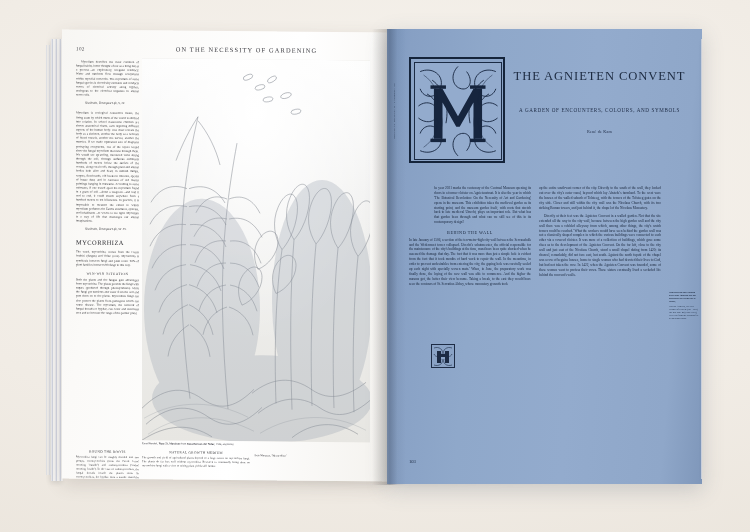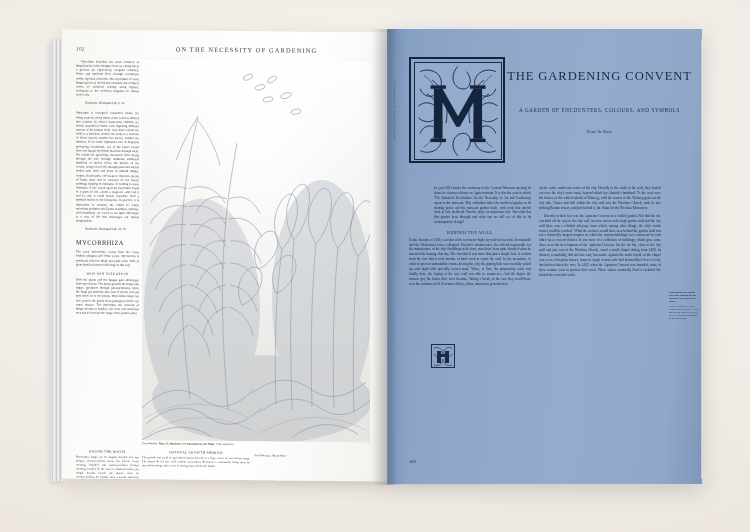--- a/index.html
+++ b/index.html
@@ -327,21 +327,21 @@
                 <path d="M10 14 C 22 22 28 36 26 48"></path>
                 <path d="M90 14 C 78 22 72 36 74 48"></path>
                 <path d="M10 98 C 22 90 28 76 26 64"></path>
                 <path d="M90 98 C 78 90 72 76 74 64"></path>
               </g>
             </svg>
           </div>
         </div>
         <div class="rp-vert">ORIGINAL DESIGN: R. LAMBERT 88</div>
 
-        <div class="rp-title">THE GARDENING CONVENT</div>
+        <div class="rp-title">THE AGNIETEN CONVENT</div>
         <div class="rp-sub">A GARDEN OF ENCOUNTERS, COLOURS, AND SYMBOLS</div>
         <div class="rp-author">René de Kam</div>
 
         <div class="rp-c1">
           <div class="drop">
             <svg viewBox="0 0 22 22" preserveAspectRatio="none">
               <rect width="22" height="22" fill="#8aa3c6"></rect>
               <g stroke="#1b2a43" stroke-width="0.6" fill="none">
                 <path d="M2 3 C 7 1 12 5 10 9 C 8 13 3 12 2 9"></path>
                 <path d="M20 3 C 15 1 10 5 12 9 C 14 13 19 12 20 9"></path>

